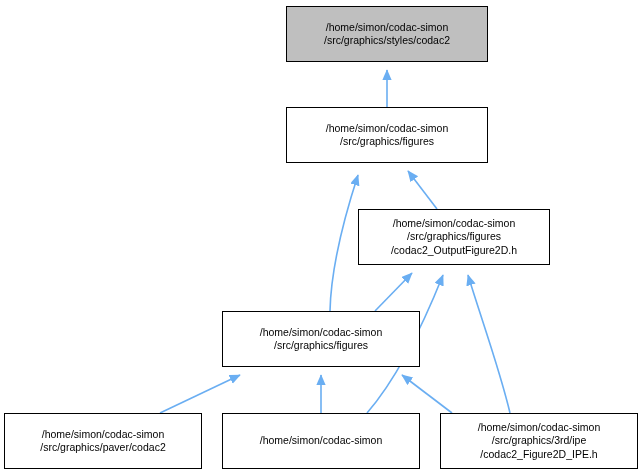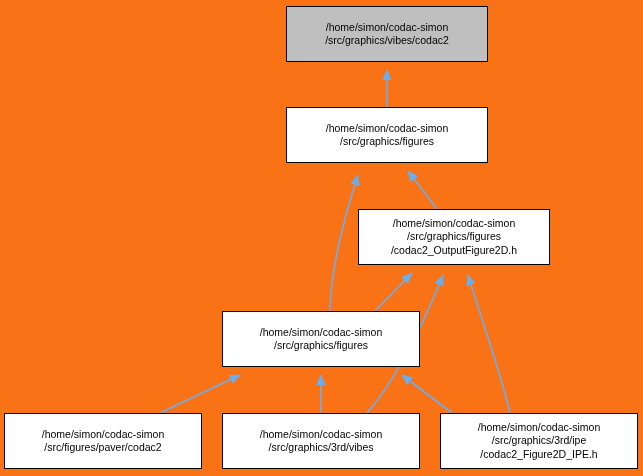--- a/index.html
+++ b/index.html
@@ -4,21 +4,21 @@
 <style>
   html, body {
     margin: 0;
     padding: 0;
     background: #000000;
   }
   #canvas {
     position: relative;
     width: 643px;
     height: 476px;
-    background: #f97316;
+    background: #ffffff;
     overflow: hidden;
     font-family: "Liberation Sans", sans-serif;
   }
   svg.edges {
     position: absolute;
     left: 0;
     top: 0;
     width: 643px;
     height: 476px;
   }
@@ -72,47 +72,46 @@
 
     <path d="M367,413 C400,375 425,320 443,275" fill="none" stroke="#6aaef2" stroke-width="1.6" marker-end="url(#arrow)"></path>
 
     <line x1="452" y1="413" x2="402" y2="375" stroke="#6aaef2" stroke-width="1.6" marker-end="url(#arrow)"></line>
 
     <path d="M510,413 C500,370 480,315 468,275" fill="none" stroke="#6aaef2" stroke-width="1.6" marker-end="url(#arrow)"></path>
   </svg>
 
   <div class="node root" style="left:286px; top:6px; width:202px; height:56px;">
     <span>/home/simon/codac-simon</span>
-    <span>/src/graphics/vibes/codac2</span>
+    <span>/src/graphics/styles/codac2</span>
   </div>
 
   <div class="node" style="left:286px; top:107px; width:202px; height:56px;">
     <span>/home/simon/codac-simon</span>
     <span>/src/graphics/figures</span>
   </div>
 
   <div class="node" style="left:358px; top:209px; width:192px; height:56px;">
     <span>/home/simon/codac-simon</span>
     <span>/src/graphics/figures</span>
     <span>/codac2_OutputFigure2D.h</span>
   </div>
 
   <div class="node" style="left:222px; top:311px; width:198px; height:56px;">
     <span>/home/simon/codac-simon</span>
     <span>/src/graphics/figures</span>
   </div>
 
   <div class="node" style="left:4px; top:413px; width:198px; height:56px;">
     <span>/home/simon/codac-simon</span>
-    <span>/src/figures/paver/codac2</span>
+    <span>/src/graphics/paver/codac2</span>
   </div>
 
   <div class="node" style="left:222px; top:413px; width:198px; height:56px;">
     <span>/home/simon/codac-simon</span>
-    <span>/src/graphics/3rd/vibes</span>
   </div>
 
   <div class="node" style="left:440px; top:413px; width:198px; height:56px;">
     <span>/home/simon/codac-simon</span>
     <span>/src/graphics/3rd/ipe</span>
     <span>/codac2_Figure2D_IPE.h</span>
   </div>
 
 </div>
 

